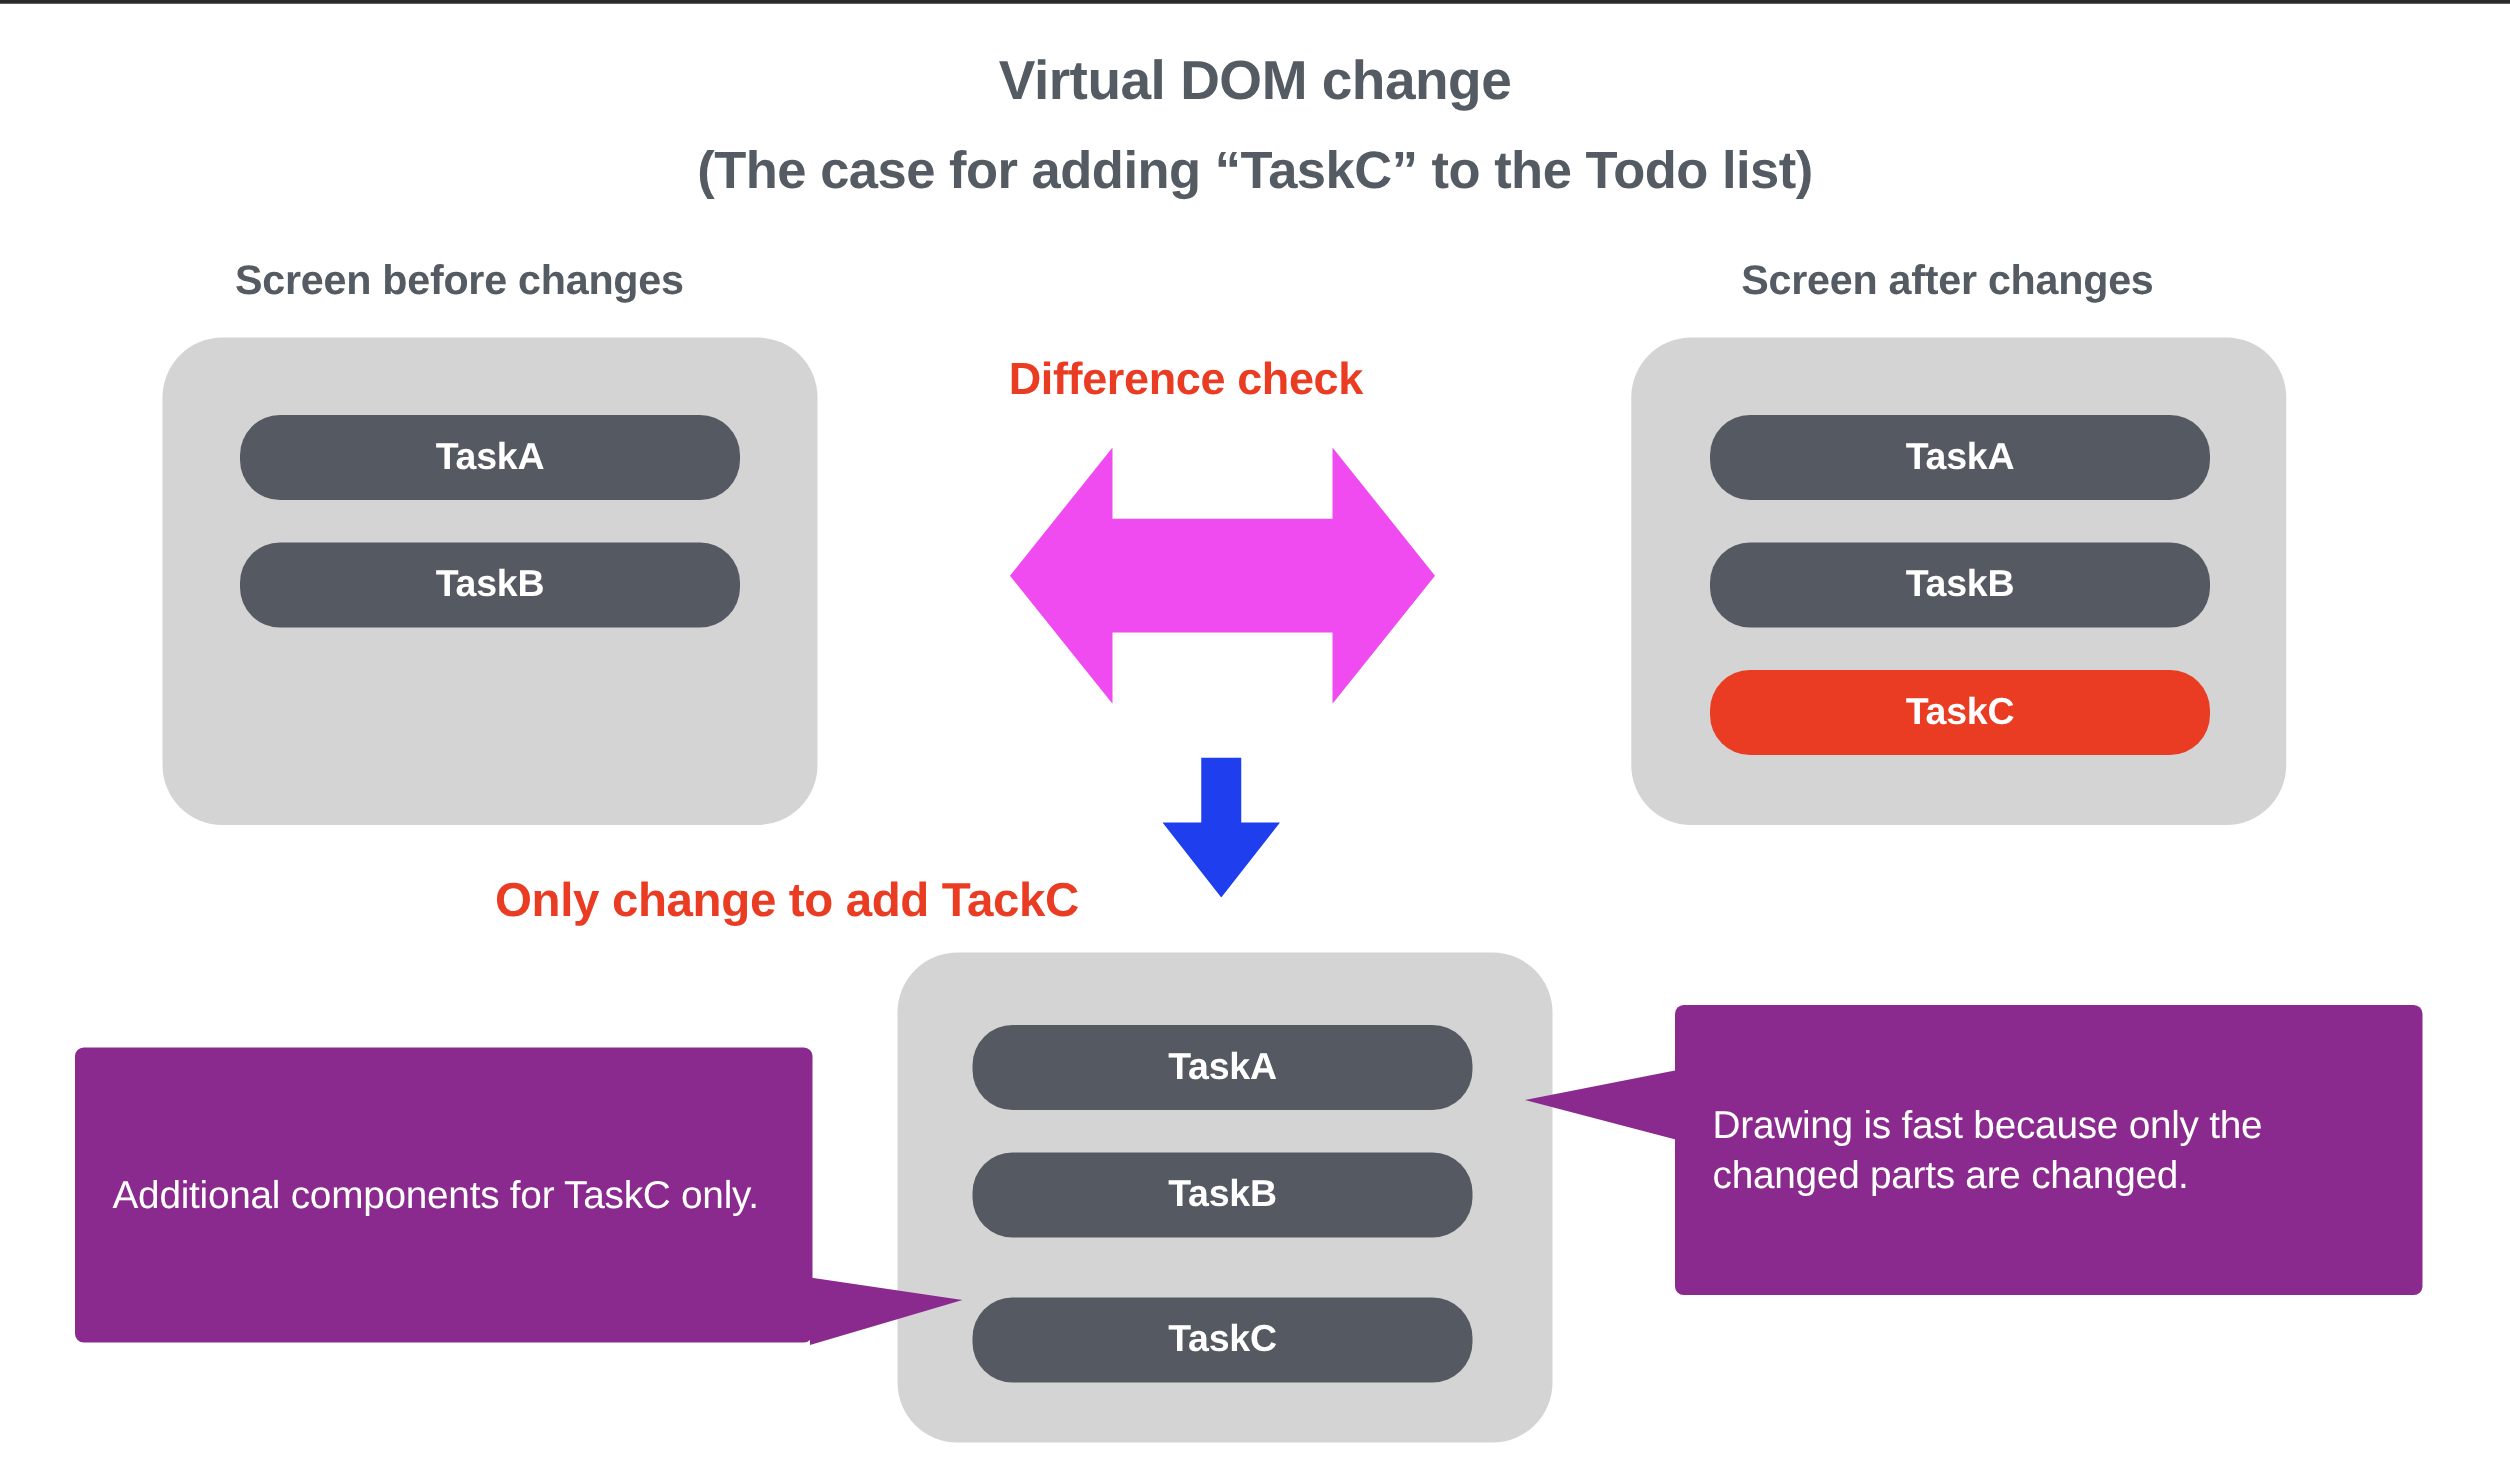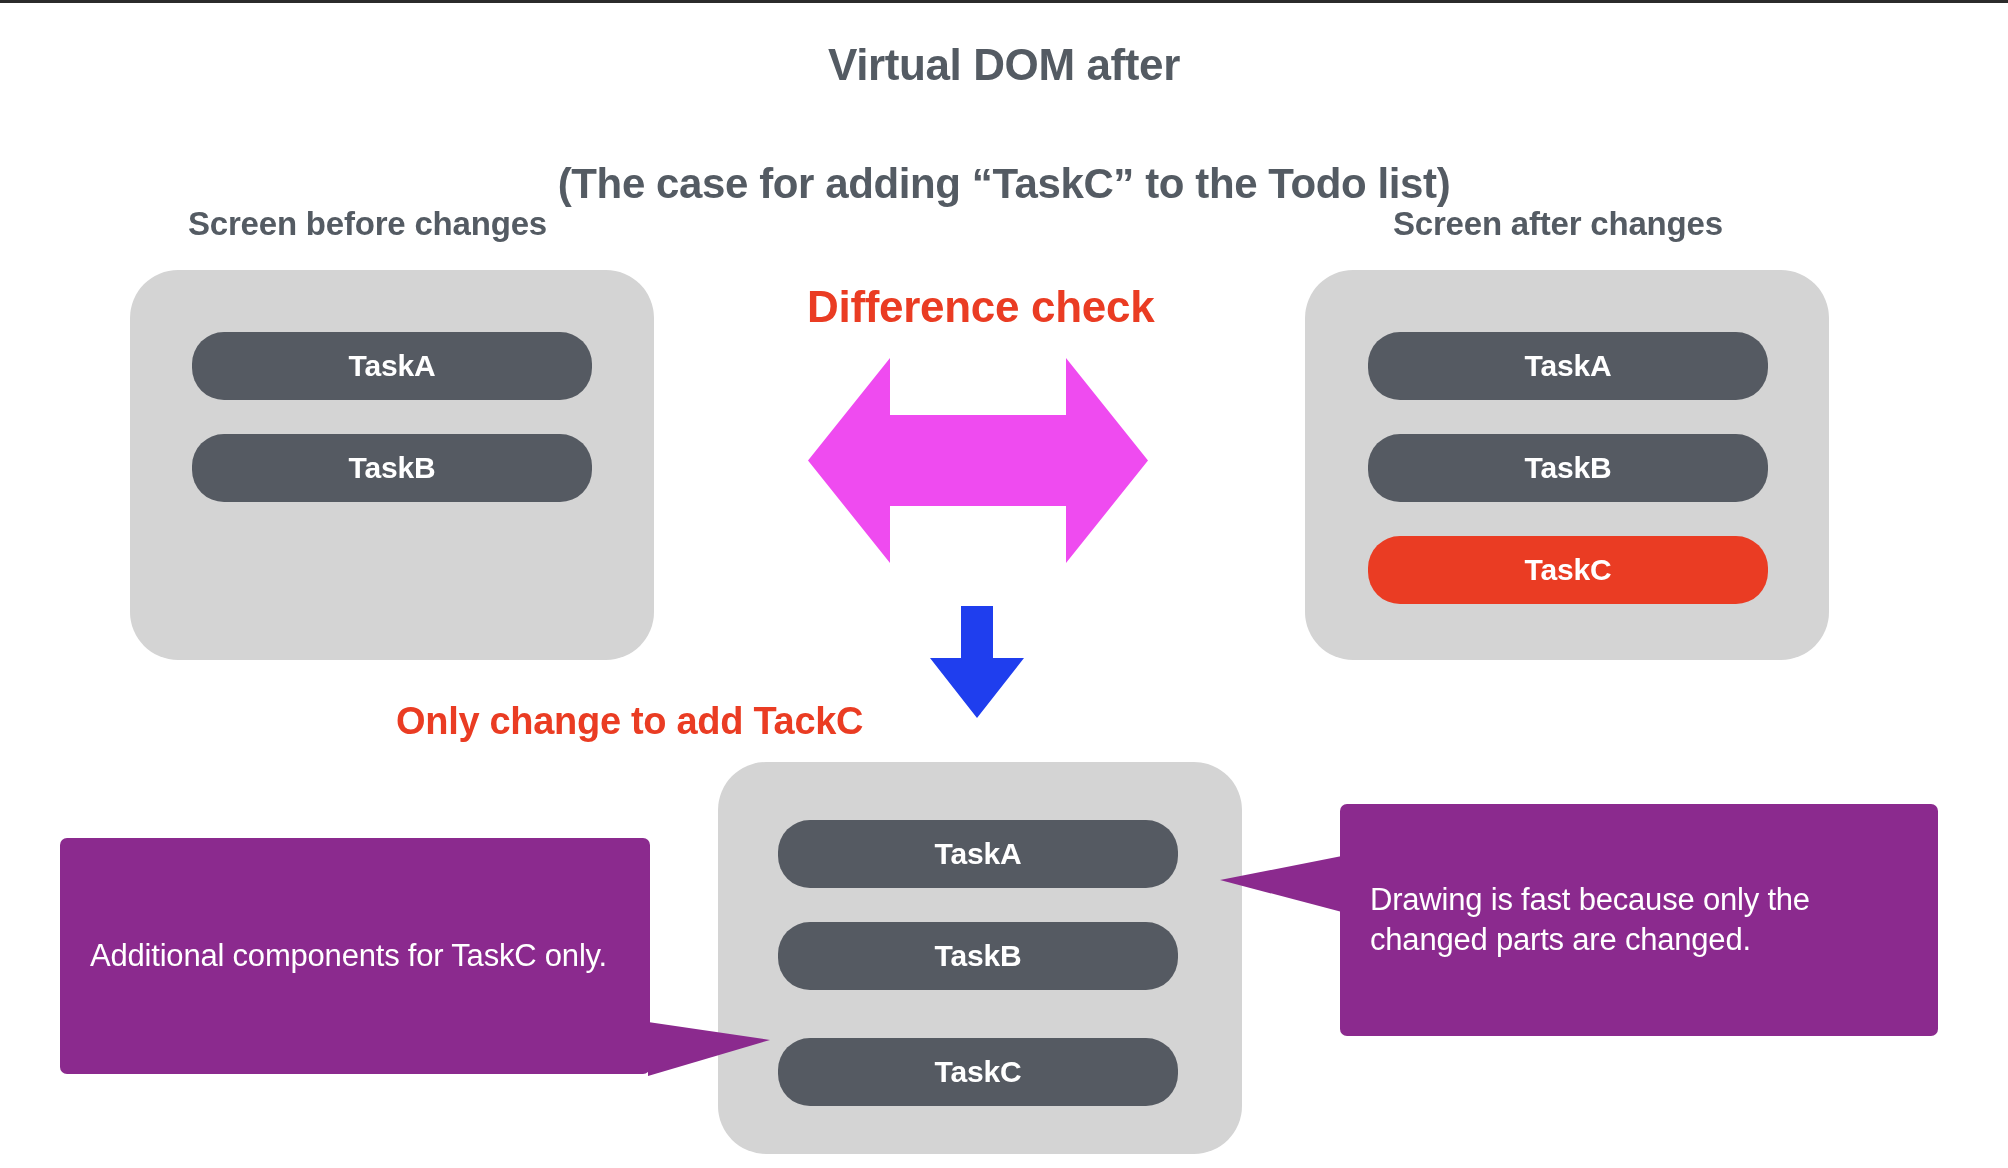--- a/index.html
+++ b/index.html
@@ -29,21 +29,21 @@
   
   .title-line {
     position: absolute;
     width: 100%;
     text-align: center;
     color: #545b63;
     font-weight: 700;
     letter-spacing: -0.4px;
   }
   #title-main { top: 40px; font-size: 44px; }
-  #title-sub  { top: 112px; font-size: 42px; margin-top: 48px; }
+  #title-sub  { top: 112px; font-size: 42px; }
 
   
   .col-heading {
     position: absolute;
     color: #545b63;
     font-weight: 700;
     font-size: 33px;
     letter-spacing: -0.2px;
     white-space: nowrap;
   }
@@ -89,21 +89,21 @@
   #result-task-2 { left: 778px; top: 1038px; width: 400px; height: 68px; }
 
   
   .accent-label {
     position: absolute;
     color: #ea3c23;
     font-weight: 700;
     white-space: nowrap;
     letter-spacing: -0.3px;
   }
-  #label-difference { left: 807px; top: 282px; font-size: 44px; }
+  #label-difference { left: 807px; top: 282px; font-size: 36px; }
   #label-onlychange { left: 396px; top: 700px; font-size: 38px; }
 
   
   #arrow-difference {
     position: absolute;
     left: 808px; top: 358px;
     width: 340px; height: 205px;
   }
   #arrow-down {
     position: absolute;
@@ -147,21 +147,21 @@
     border-right: 122px solid #8b2a8e;
   }
 </style>
 </head>
 <body>
 
 <div id="canvas">
 
   <div class="top-rule"></div>
 
-  <div class="title-line" id="title-main">Virtual DOM after</div>
+  <div class="title-line" id="title-main">Virtual DOM change</div>
   <div class="title-line" id="title-sub">(The case for adding “TaskC” to the Todo list)</div>
 
   <div class="col-heading" id="heading-after">Screen after changes</div>
   <div class="col-heading" id="heading-before">Screen before changes</div>
 
   <div class="panel" id="panel-before"></div>
   <div class="task-box" id="before-task-0">TaskA</div>
   <div class="task-box" id="before-task-1">TaskB</div>
 
   <div class="panel" id="panel-after"></div>

